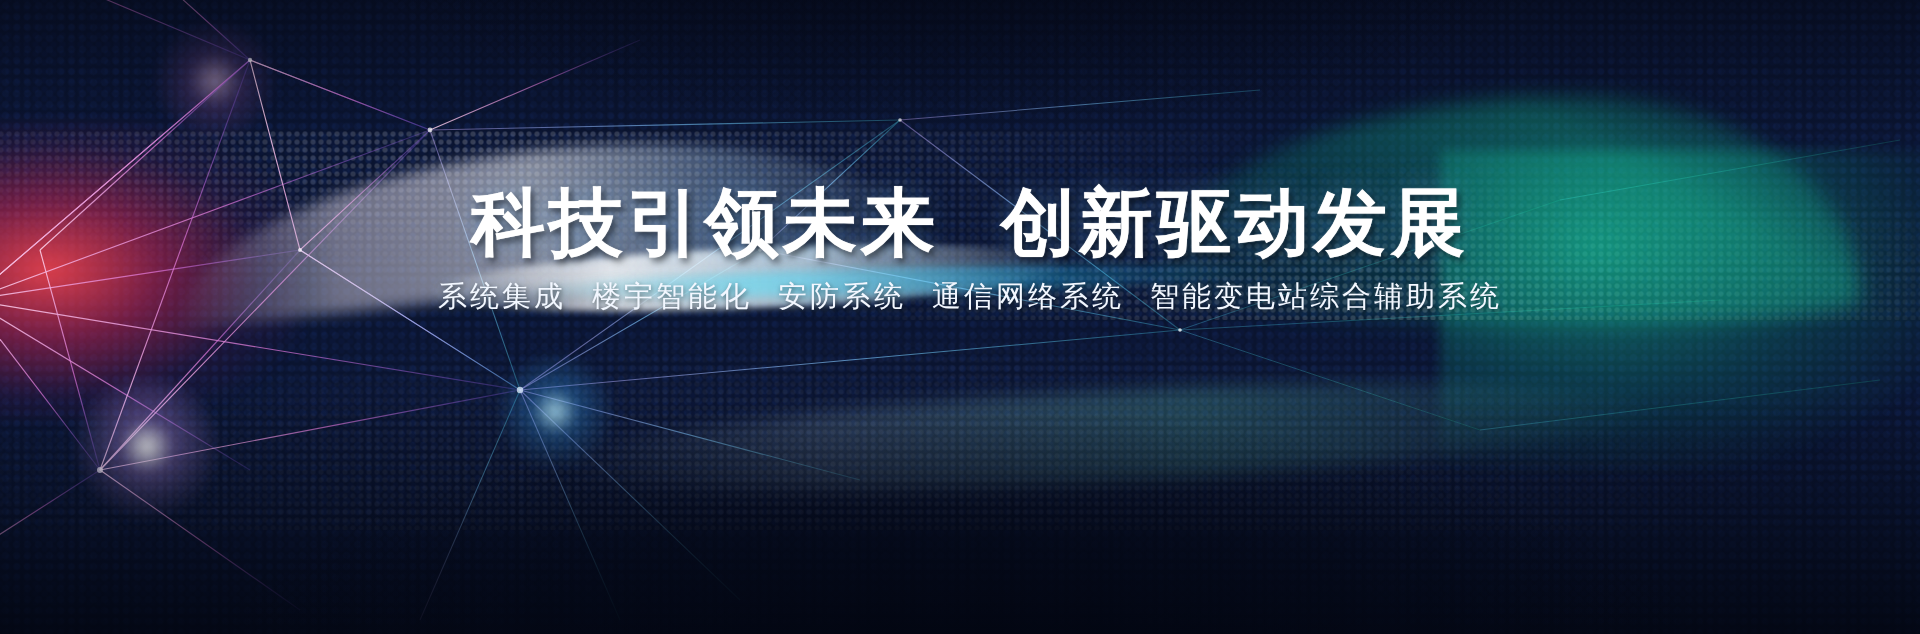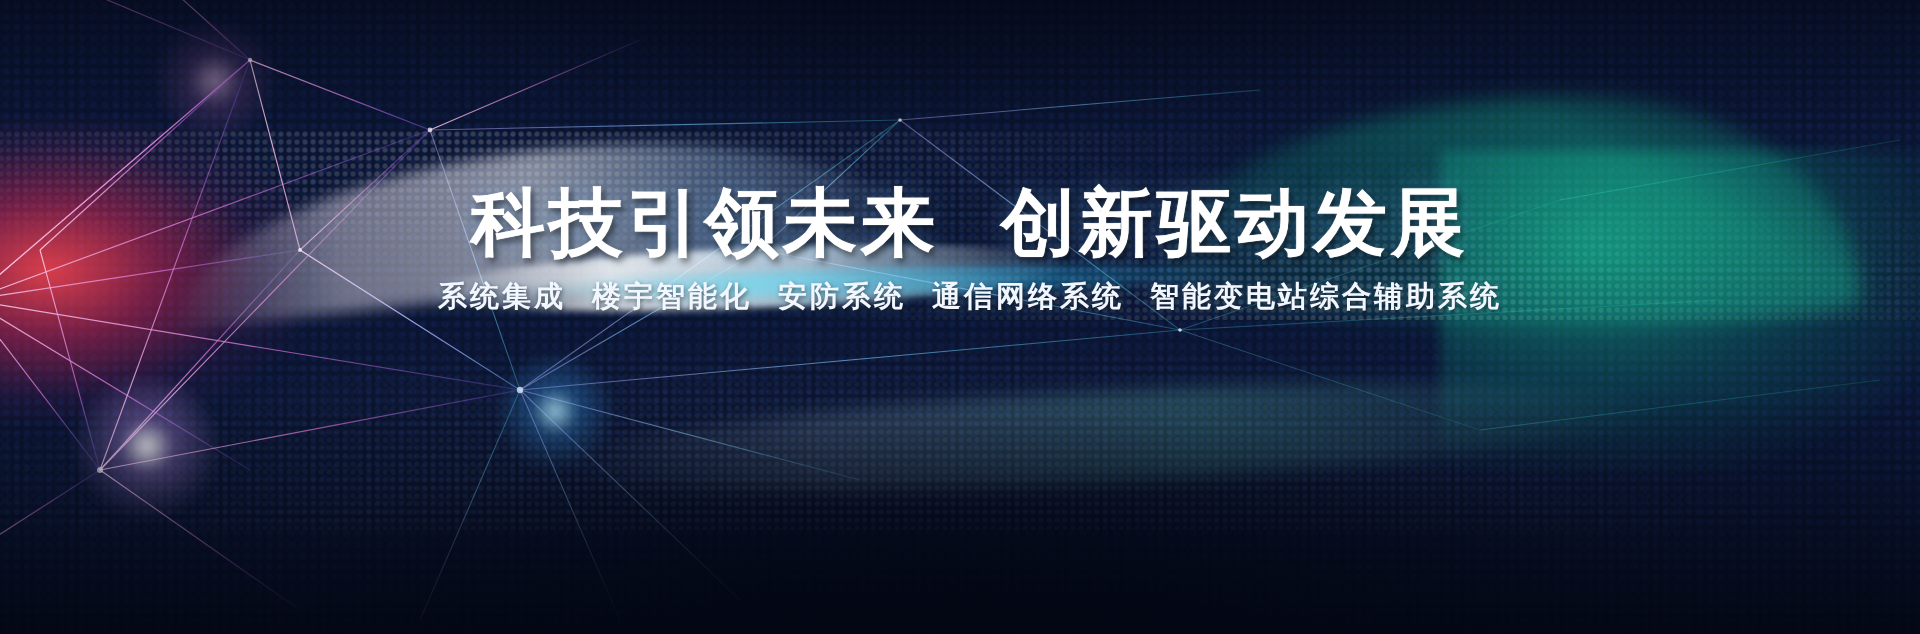--- a/index.html
+++ b/index.html
@@ -171,21 +171,21 @@
       3px 4px 7px rgba(0,0,0,.55),
       0 0 26px rgba(110,190,255,.35);
     white-space:pre;
     font-family:"Liberation Sans","DejaVu Sans",sans-serif;
   }
   .headline .gap{display:inline-block;width:62px;}
   .subline{
     margin:22px 0 0 0;
     font-size:29px;
     line-height:1;
-    font-weight:bold;
+    font-weight:normal;
     color:#f2f7ff;
     letter-spacing:3px;
     text-shadow:1px 2px 5px rgba(0,0,0,.55), 0 0 14px rgba(140,220,255,.30);
     white-space:pre;
   }
   .subline .sep{display:inline-block;width:26px;}
 </style>
 </head>
 <body>
 

